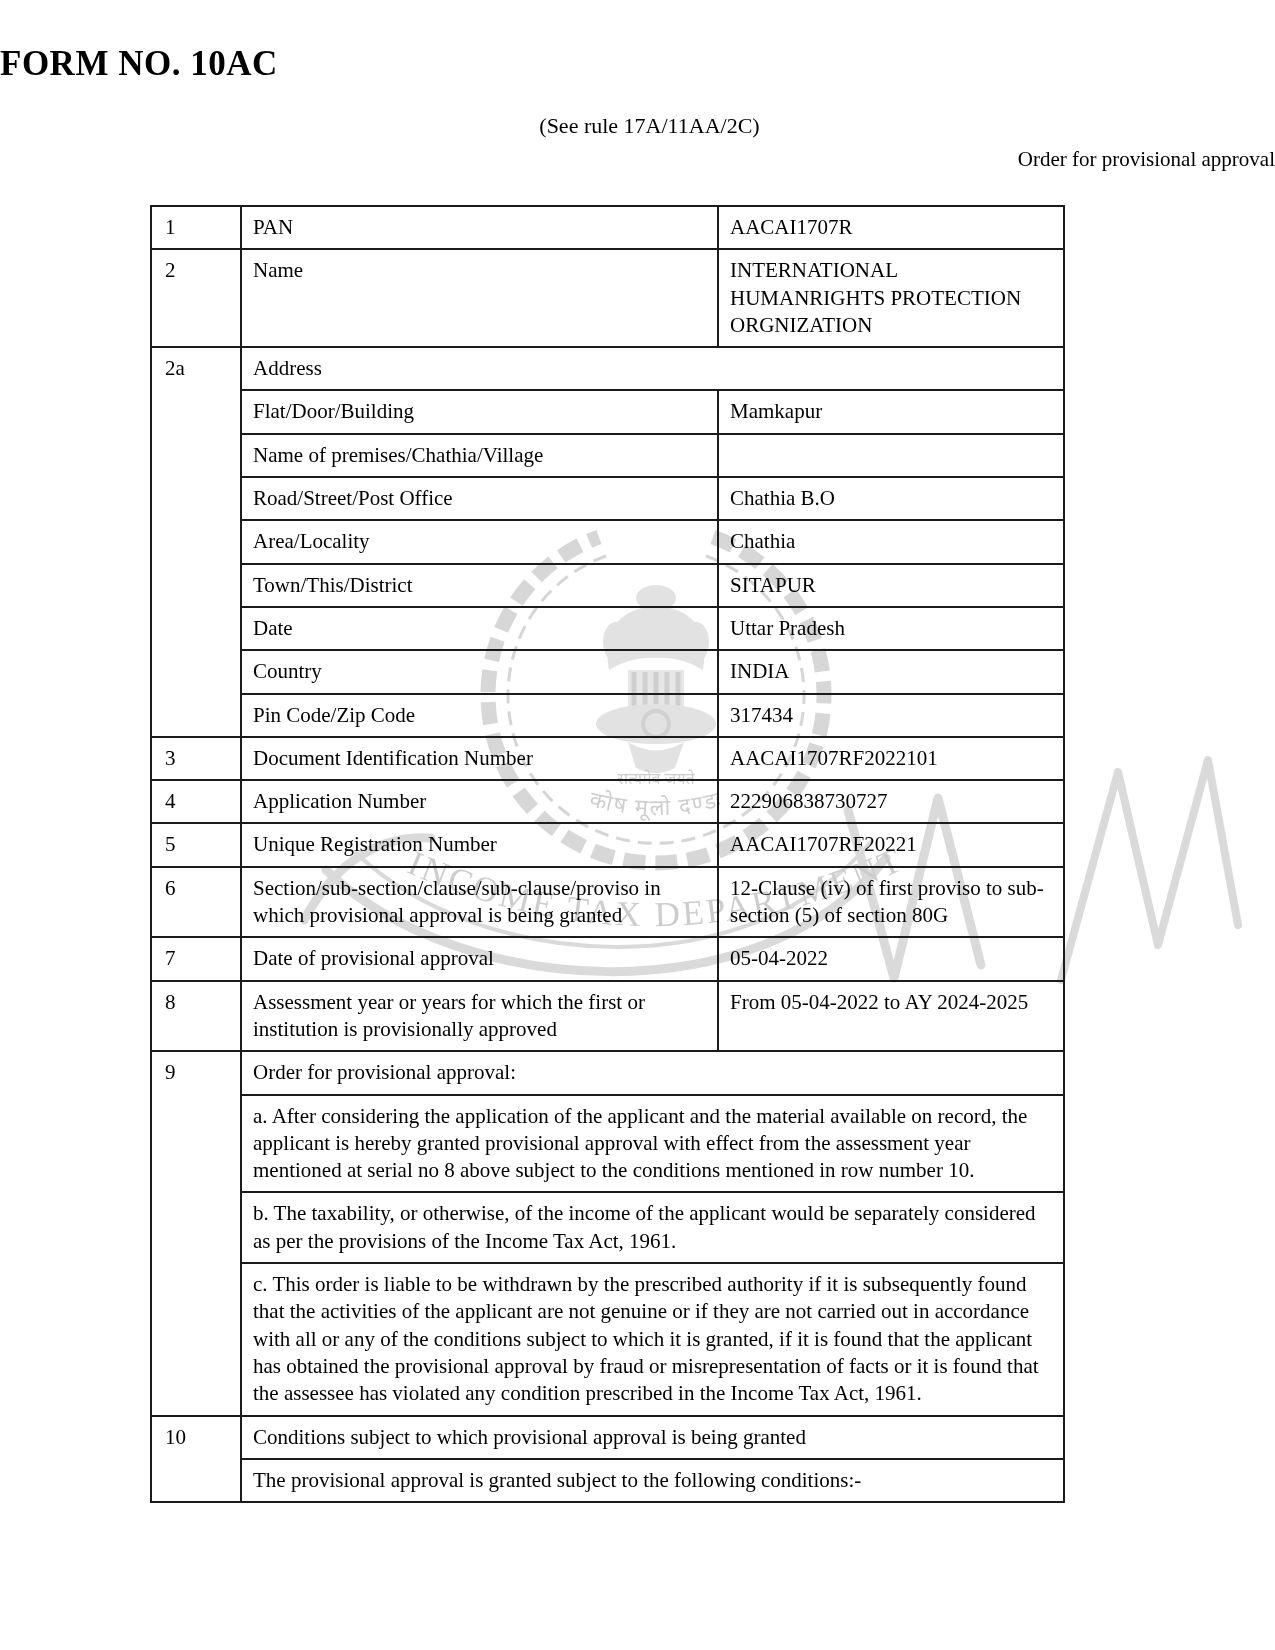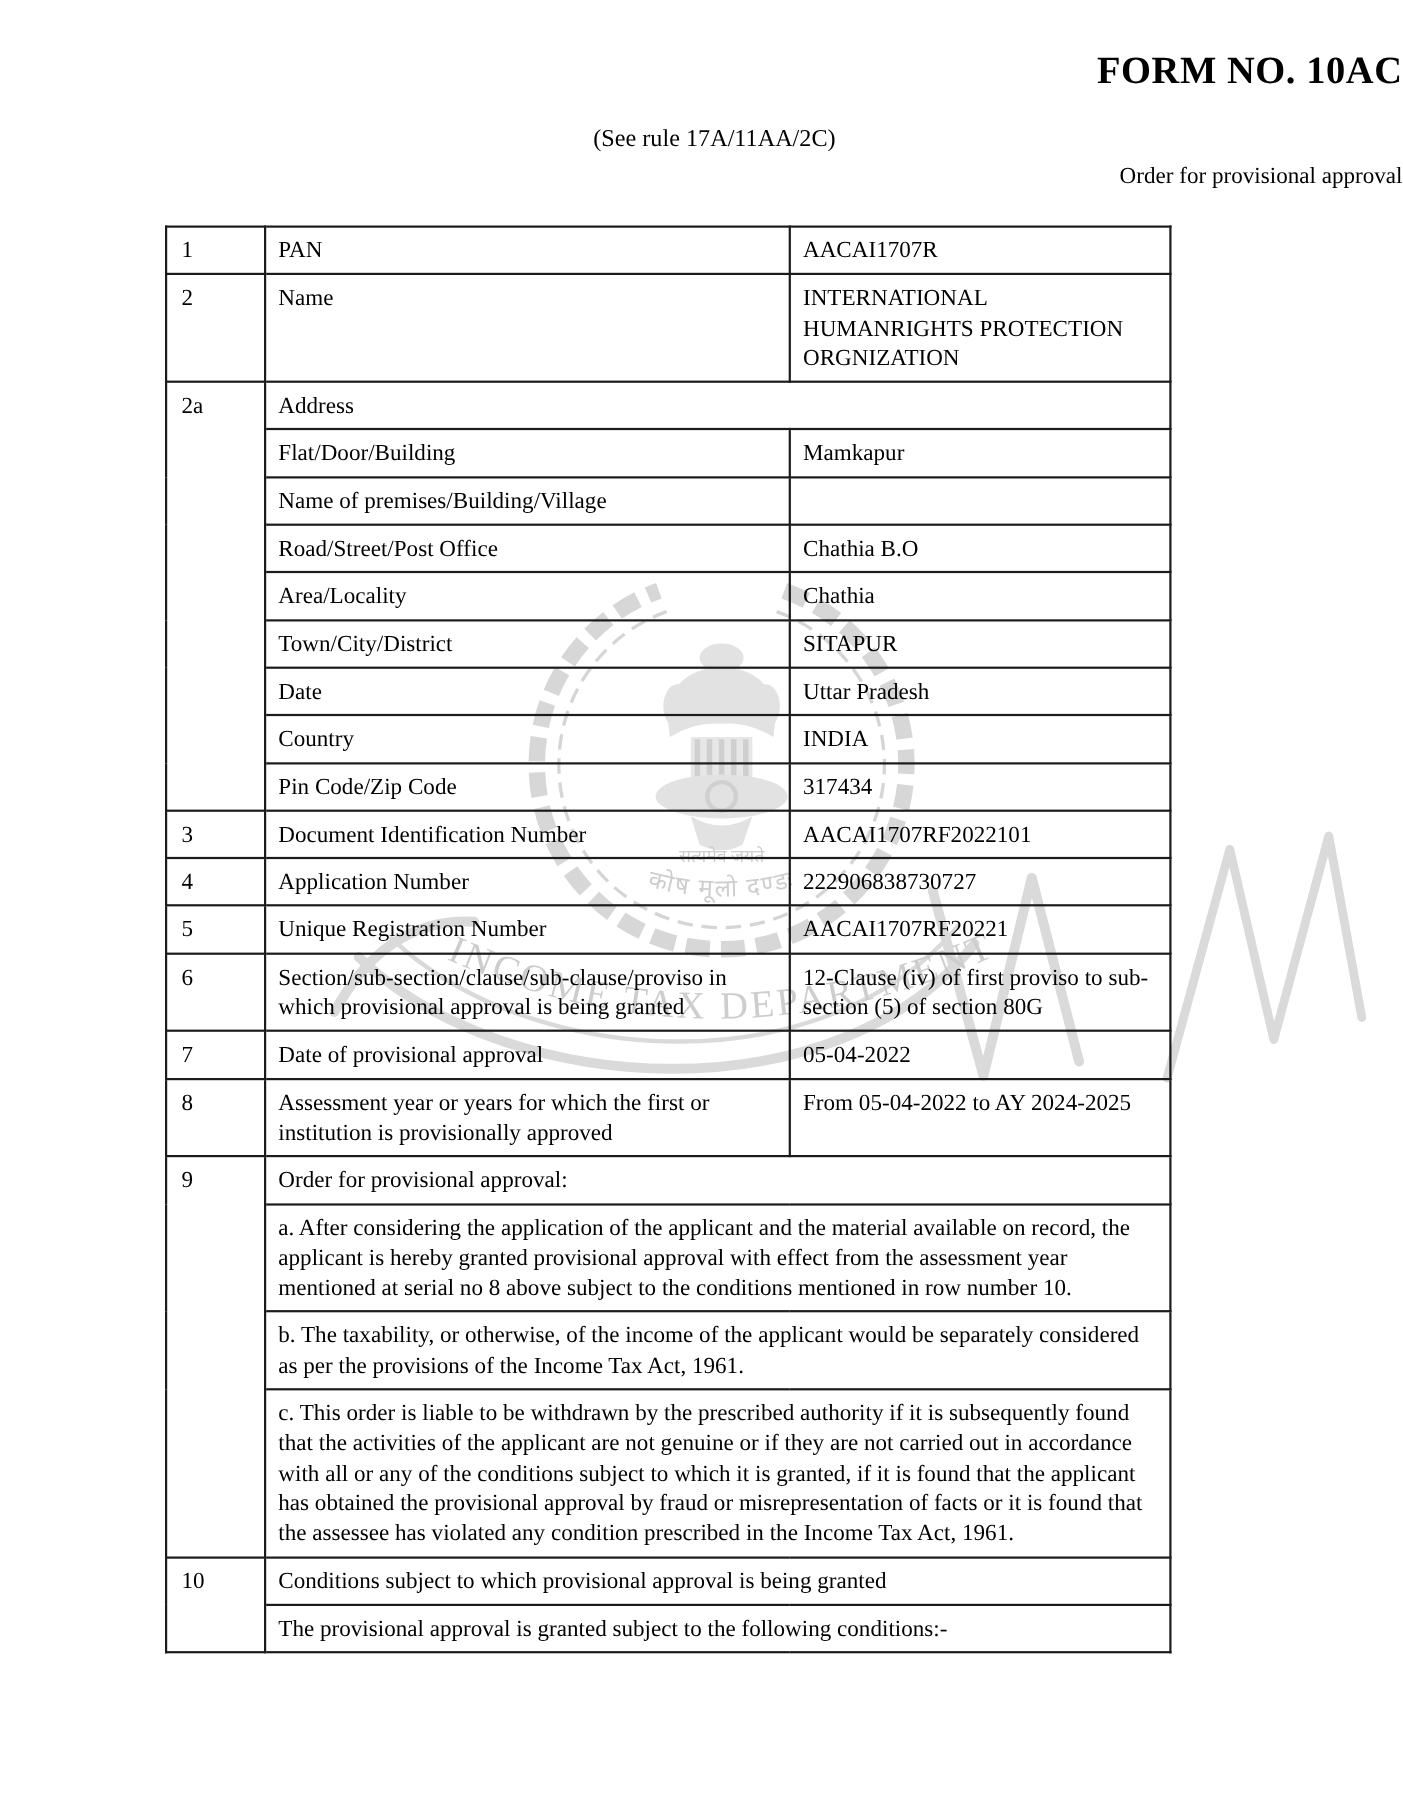--- a/index.html
+++ b/index.html
@@ -1,20 +1,20 @@
 <!DOCTYPE html>
 <html><head>
 <meta charset="utf-8">
 <style>
   html,body{margin:0;padding:0;}
   body{
     width:1275px;height:1650px;background:#ffffff;position:relative;overflow:hidden;
     font-family:"Liberation Serif","DejaVu Serif",serif;color:#000;
   }
-  .page-title{position:absolute;top:44px;left:0;width:1275px;text-align:right;
+  .page-title{position:absolute;top:44px;left:0;width:1275px;text-align:left;
     font-size:35px;font-weight:bold;letter-spacing:.5px;}
   .rule-ref{position:absolute;top:113px;left:12px;width:1275px;text-align:center;font-size:22px;}
   .order-sub{position:absolute;top:147px;left:0;width:1275px;text-align:right;font-size:21px;}
   .watermark{position:absolute;left:286px;top:520px;width:990px;height:500px;z-index:0;pointer-events:none;}
   table.form{
     position:absolute;left:150px;top:205px;width:913px;z-index:1;
     border-collapse:collapse;table-layout:fixed;font-size:21px;background:transparent;
   }
   td{border:2px solid #1b1b1b;padding:7px 10px 7px 11px;vertical-align:top;line-height:1.3;
      word-wrap:break-word;}
@@ -104,33 +104,33 @@
 
   <tr>
     <td class="num" rowspan="9">2a</td>
     <td colspan="2">Address</td>
   </tr>
   <tr>
     <td>Flat/Door/Building</td>
     <td>Mamkapur</td>
   </tr>
   <tr>
-    <td>Name of premises/Building/Village</td>
+    <td>Name of premises/Chathia/Village</td>
     <td></td>
   </tr>
   <tr>
     <td>Road/Street/Post Office</td>
     <td>Chathia B.O</td>
   </tr>
   <tr>
     <td>Area/Locality</td>
     <td>Chathia</td>
   </tr>
   <tr>
-    <td>Town/City/District</td>
+    <td>Town/This/District</td>
     <td>SITAPUR</td>
   </tr>
   <tr>
     <td>Date</td>
     <td>Uttar Pradesh</td>
   </tr>
   <tr>
     <td>Country</td>
     <td>INDIA</td>
   </tr>

